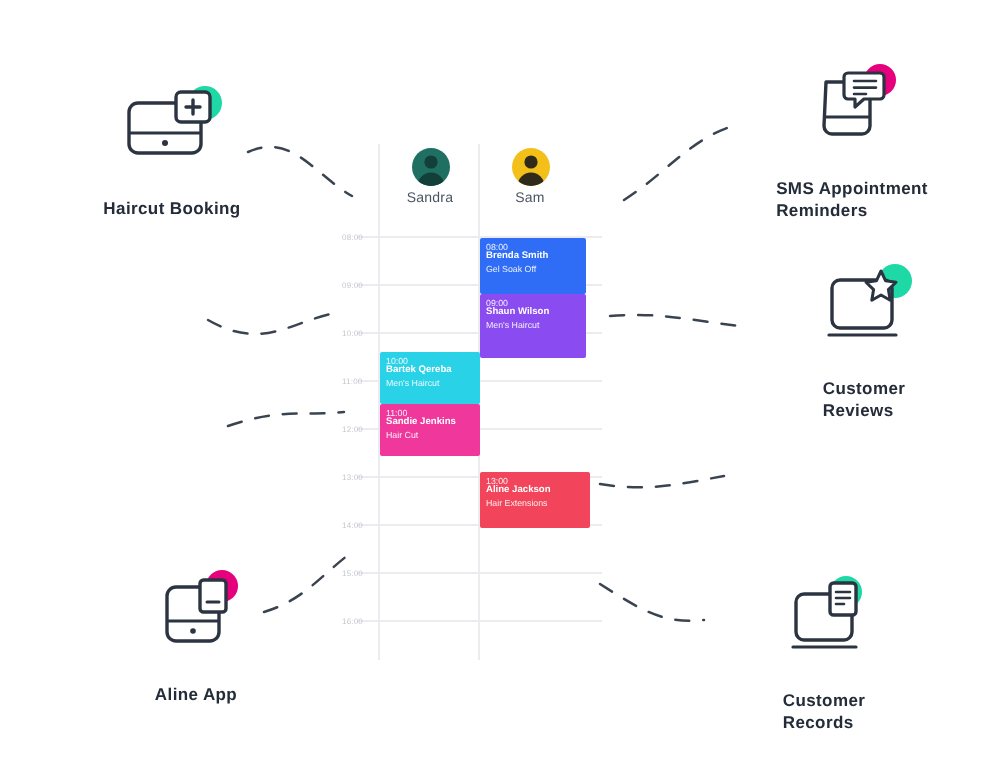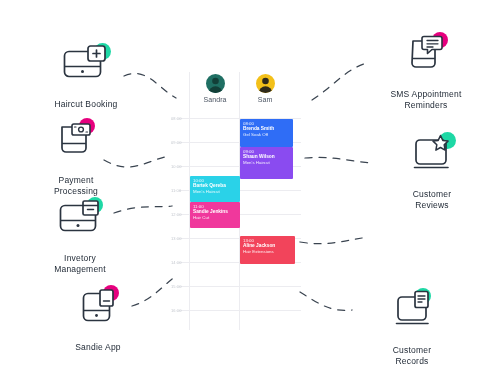--- a/index.html
+++ b/index.html
@@ -42,24 +42,24 @@
     align-items: center;
   }
   .feature .icon-wrap {
     position: relative;
     width: 56px;
     height: 50px;
   }
   .feature .label {
     margin-top: 7px;
     font-size: 8.5px;
-    font-weight: normal;
+    font-weight: bold;
     letter-spacing: 0.2px;
     line-height: 11px;
-    text-align: center;
+    text-align: left;
     color: #232c38;
     white-space: pre-line;
   }
 
   .blob {
     position: absolute;
     border-radius: 50%;
   }
   .blob-pink  { background: #e6007e; }
   .blob-green { background: #1ed8a5; }
@@ -188,63 +188,34 @@
         <rect x="6.5" y="9.5" width="36" height="25" rx="4.5" stroke="#2b3440" stroke-width="1.7"></rect>
         <circle cx="24.5" cy="29.5" r="1.5" fill="#2b3440"></circle>
         <path d="M6.5 24.5 H42.5" stroke="#2b3440" stroke-width="1.5"></path>
         <rect x="30" y="4" width="17" height="15" rx="2.5" fill="#ffffff" stroke="#2b3440" stroke-width="1.7"></rect>
         <path d="M38.5 8 V15 M35 11.5 H42" stroke="#2b3440" stroke-width="1.7" stroke-linecap="round"></path>
       </svg>
     </div>
     <div class="label">Haircut Booking</div>
   </div>
 
-  <div class="feature" style="left:16px; top:118px;">
-    <div class="icon-wrap">
-      <div class="blob blob-pink" style="width:16px;height:16px;right:9px;top:0px;"></div>
-      <svg class="glyph" width="56" height="50" viewBox="0 0 56 50" fill="none" xmlns="http://www.w3.org/2000/svg">
-        <path d="M14 9 h20 a4 4 0 0 1 4 4 v17 a4 4 0 0 1 -4 4 h-16 a4 4 0 0 1 -4 -4 z" stroke="#2b3440" stroke-width="1.7" stroke-linejoin="round"></path>
-        <path d="M14 25.5 H38" stroke="#2b3440" stroke-width="1.5"></path>
-        <rect x="24" y="6" width="18" height="11" rx="1.8" fill="#ffffff" stroke="#2b3440" stroke-width="1.6"></rect>
-        <circle cx="33" cy="11.5" r="2.4" stroke="#2b3440" stroke-width="1.4"></circle>
-        <path d="M26.5 9 h1.5 M38 14 h1.5" stroke="#2b3440" stroke-width="1.2" stroke-linecap="round"></path>
-      </svg>
-    </div>
-    <div class="label">Payment
-Processing</div>
-  </div>
-
-  <div class="feature" style="left:20px; top:196px;">
-    <div class="icon-wrap">
-      <div class="blob blob-green" style="width:16px;height:16px;right:5px;top:1px;"></div>
-      <svg class="glyph" width="56" height="50" viewBox="0 0 56 50" fill="none" xmlns="http://www.w3.org/2000/svg">
-        <rect x="8.5" y="9.5" width="35" height="25" rx="4.5" stroke="#2b3440" stroke-width="1.7"></rect>
-        <circle cx="26" cy="29.5" r="1.5" fill="#2b3440"></circle>
-        <path d="M8.5 24.5 H43.5" stroke="#2b3440" stroke-width="1.5"></path>
-        <rect x="31" y="5" width="15" height="14" rx="1.5" fill="#ffffff" stroke="#2b3440" stroke-width="1.7"></rect>
-        <path d="M31 9.5 H46" stroke="#2b3440" stroke-width="1.5"></path>
-        <path d="M35.5 13.5 H41.5" stroke="#2b3440" stroke-width="1.5" stroke-linecap="round"></path>
-      </svg>
-    </div>
-    <div class="label">Invetory
-Management</div>
-  </div>
+
 
   <div class="feature" style="left:38px; top:285px;">
     <div class="icon-wrap">
       <div class="blob blob-pink" style="width:16px;height:16px;right:7px;top:0px;"></div>
       <svg class="glyph" width="56" height="50" viewBox="0 0 56 50" fill="none" xmlns="http://www.w3.org/2000/svg">
         <rect x="13.5" y="8.5" width="26" height="27" rx="4.5" stroke="#2b3440" stroke-width="1.7"></rect>
         <circle cx="26.5" cy="30.5" r="1.4" fill="#2b3440"></circle>
         <path d="M13.5 25.5 H39.5" stroke="#2b3440" stroke-width="1.5"></path>
         <rect x="30" y="5" width="13" height="16" rx="1.8" fill="#ffffff" stroke="#2b3440" stroke-width="1.7"></rect>
         <path d="M33.5 16 h6" stroke="#2b3440" stroke-width="1.5" stroke-linecap="round"></path>
       </svg>
     </div>
-    <div class="label">Sandie App</div>
+    <div class="label">Aline App</div>
   </div>
 
   <div class="feature" style="left:360px; top:32px; width:132px;">
     <div class="icon-wrap">
       <div class="blob blob-pink" style="width:16px;height:16px;right:6px;top:0px;"></div>
       <svg class="glyph" width="56" height="50" viewBox="0 0 56 50" fill="none" xmlns="http://www.w3.org/2000/svg">
         <path d="M15 9 h18 a4 4 0 0 1 4 4 v18 a4 4 0 0 1 -4 4 h-15 a4 4 0 0 1 -4 -4 z" stroke="#2b3440" stroke-width="1.7" stroke-linejoin="round"></path>
         <path d="M14 26.5 H37" stroke="#2b3440" stroke-width="1.5"></path>
         <path d="M26 4.5 h16 a2 2 0 0 1 2 2 v9 a2 2 0 0 1 -2 2 h-8 l-4.5 4 v-4 h-3.5 a2 2 0 0 1 -2 -2 v-9 a2 2 0 0 1 2 -2 z" fill="#ffffff" stroke="#2b3440" stroke-width="1.6" stroke-linejoin="round"></path>
         <path d="M29 8.5 h11 M29 11.8 h11 M29 15 h6" stroke="#2b3440" stroke-width="1.3" stroke-linecap="round"></path>

